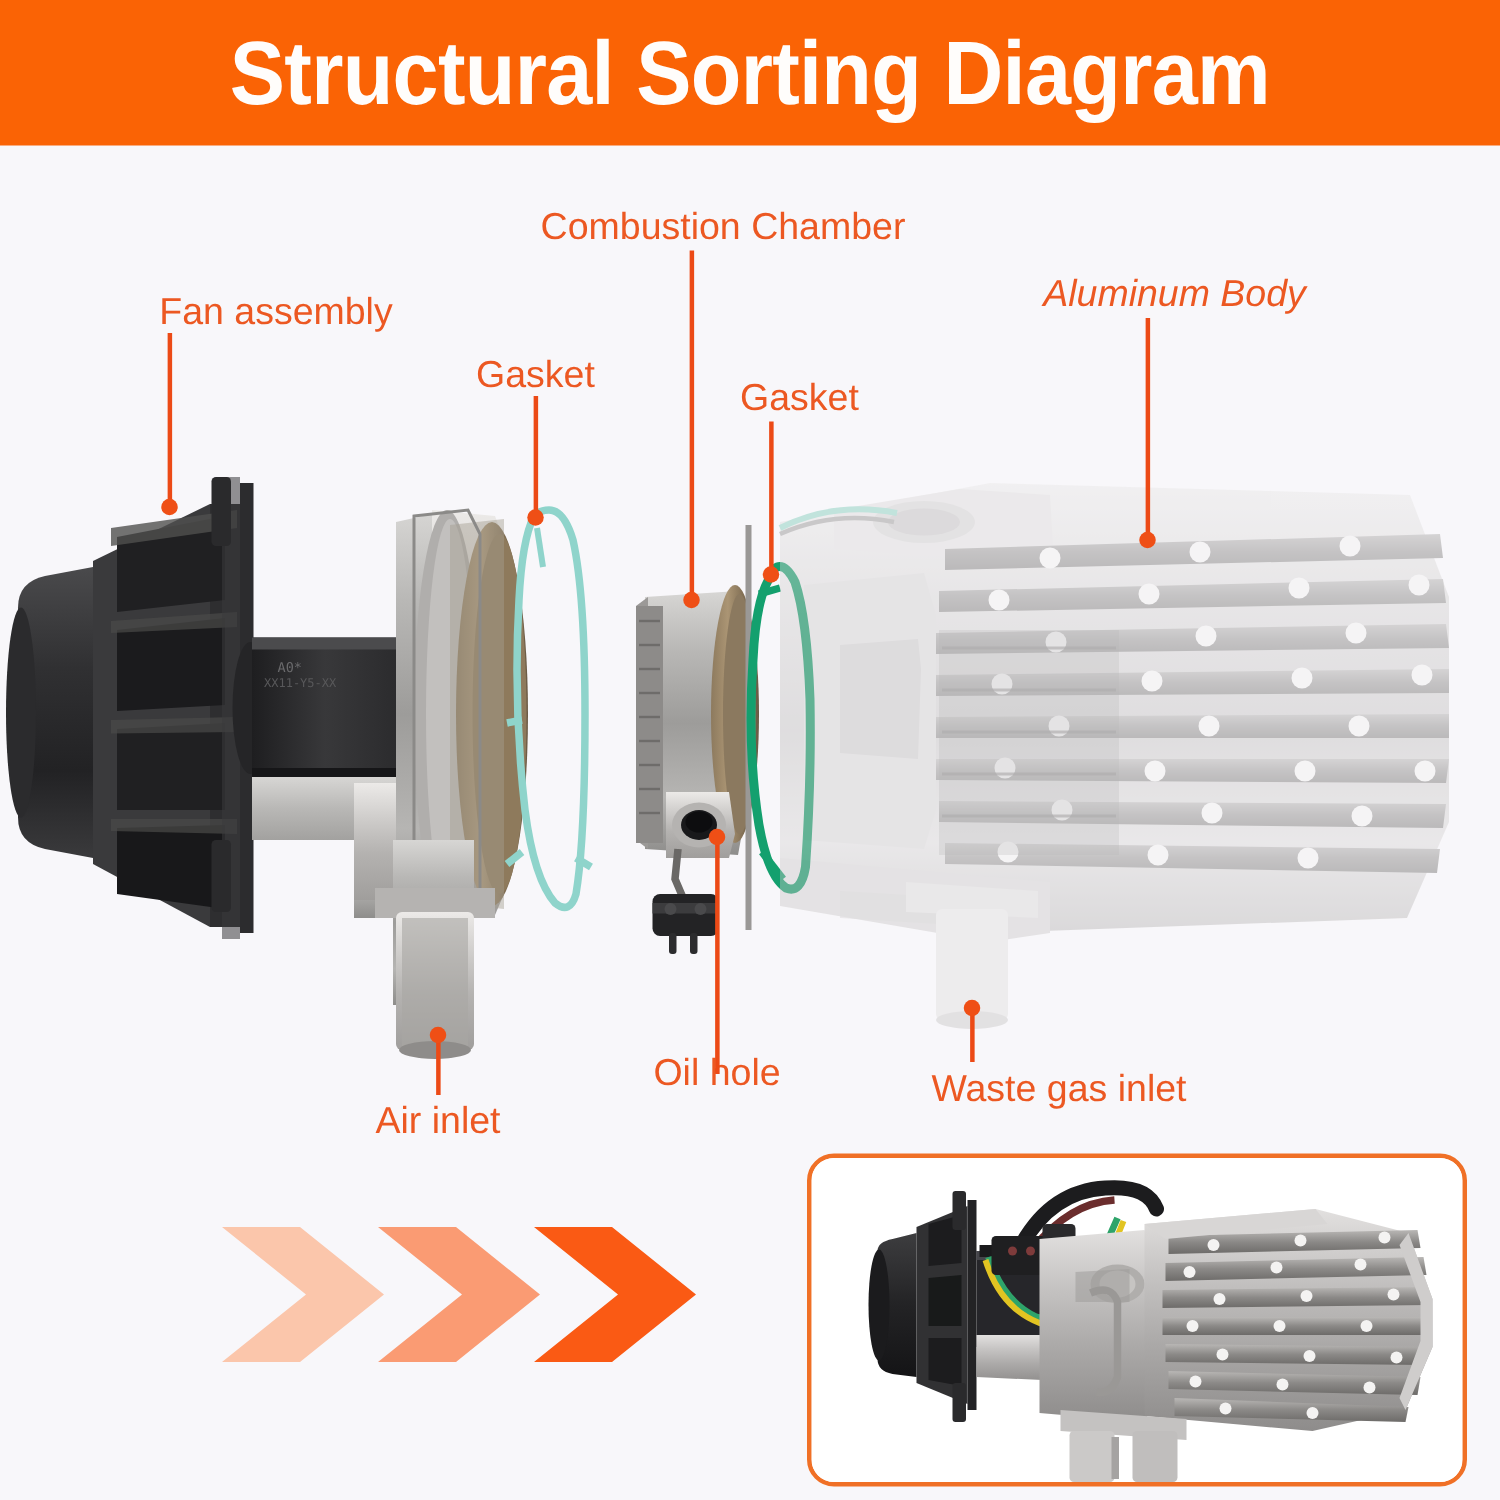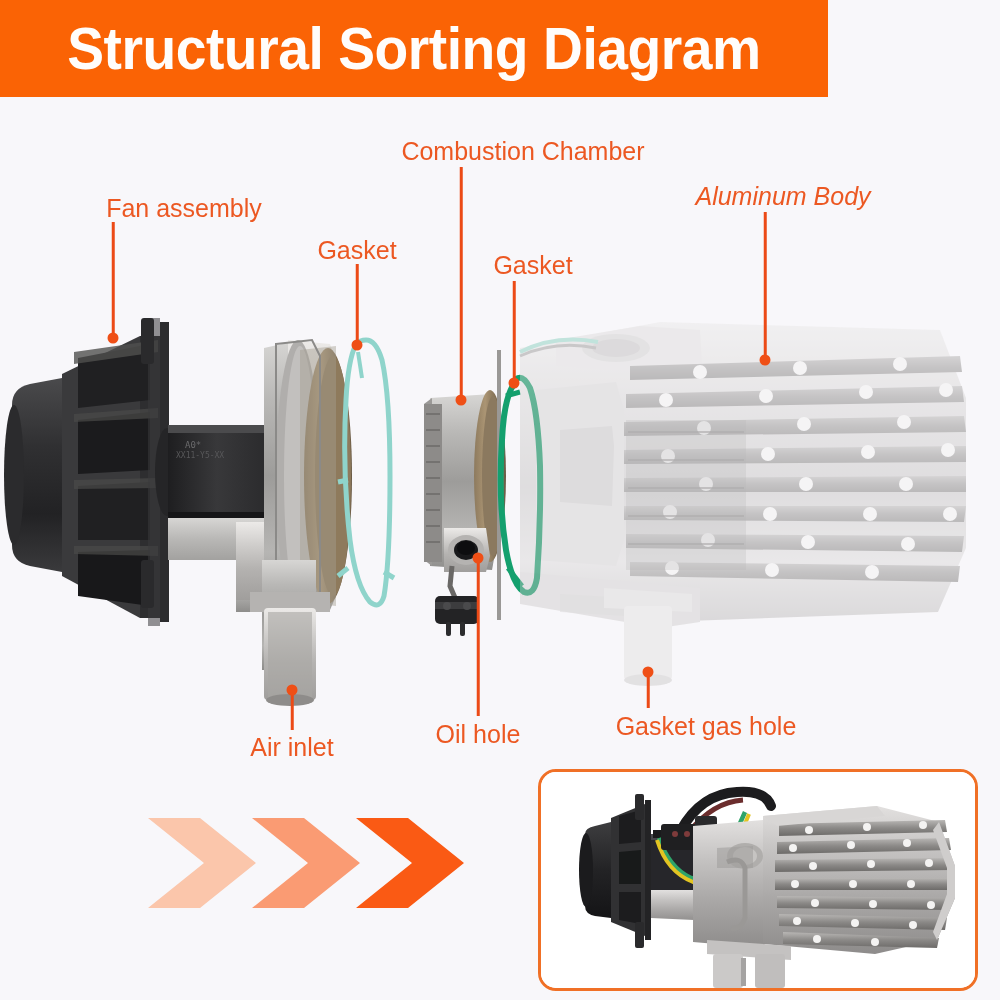--- a/index.html
+++ b/index.html
@@ -6,21 +6,21 @@
   body{
     width:1000px;height:1000px;
     background:#f8f7fa;
     font-family:"Liberation Sans","DejaVu Sans",sans-serif;
     overflow:hidden;position:relative;
   }
   #page{position:absolute;inset:0;width:1000px;height:1000px;overflow:hidden;background:#f8f7fa;}
 
   
   .header{
-    position:absolute;left:0;top:0;width:828px;height:97px;
+    position:absolute;left:0;top:0;width:1000px;height:97px;
     background:#fa6305;
     display:flex;align-items:center;justify-content:center;
   }
   .header-title{
     color:#fffdfb;
     font-size:60px;
     font-weight:bold;
     letter-spacing:-0.5px;
     transform:scaleX(0.92);
     transform-origin:center;
@@ -310,21 +310,21 @@
     <div class="dot" style="left:113px;top:338px;"></div>
   </div>
 
   <div class="callout">
     <div class="cl-text" style="left:357px;top:238px;">Gasket</div>
     <div class="leader" style="left:357px;top:264px;height:79px;"></div>
     <div class="dot" style="left:357px;top:345px;"></div>
   </div>
 
   <div class="callout">
-    <div class="cl-text" style="left:482px;top:139px;margin-left:41px;">Combustion Chamber</div>
+    <div class="cl-text" style="left:482px;top:139px;">Combustion Chamber</div>
     <div class="leader" style="left:461px;top:167px;height:231px;"></div>
     <div class="dot" style="left:461px;top:400px;"></div>
   </div>
 
   <div class="callout">
     <div class="cl-text" style="left:533px;top:253px;">Gasket</div>
     <div class="leader" style="left:514px;top:281px;height:100px;"></div>
     <div class="dot" style="left:514px;top:383px;"></div>
   </div>
 
@@ -334,27 +334,27 @@
     <div class="dot" style="left:765px;top:360px;"></div>
   </div>
 
   <div class="callout">
     <div class="cl-text" style="left:292px;top:735px;text-align:right;">Air inlet</div>
     <div class="leader" style="left:292px;top:692px;height:38px;"></div>
     <div class="dot" style="left:292px;top:690px;"></div>
   </div>
 
   <div class="callout">
-    <div class="cl-text" style="left:478px;top:722px;">Oil hole</div>
+    <div class="cl-text" style="left:478px;top:703px;">Oil hole</div>
     <div class="leader" style="left:478px;top:560px;height:156px;"></div>
     <div class="dot" style="left:478px;top:558px;"></div>
   </div>
 
   <div class="callout">
-    <div class="cl-text" style="left:706px;top:714px;">Gasket gas hole</div>
+    <div class="cl-text" style="left:706px;top:714px;">Waste gas inlet</div>
     <div class="leader" style="left:648px;top:674px;height:34px;"></div>
     <div class="dot" style="left:648px;top:672px;"></div>
   </div>
 
   <div class="chev-wrap">
     <div class="chev" style="left:0px;">
       <svg width="108" height="90" viewBox="0 0 108 90" xmlns="http://www.w3.org/2000/svg">
         <polygon points="0,0 52,0 108,45 52,90 0,90 56,45" fill="#fbc6ab"></polygon>
       </svg>
     </div>

